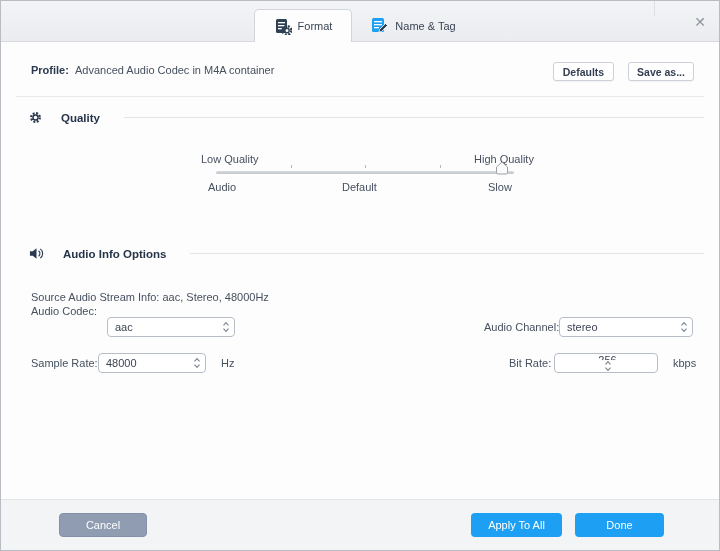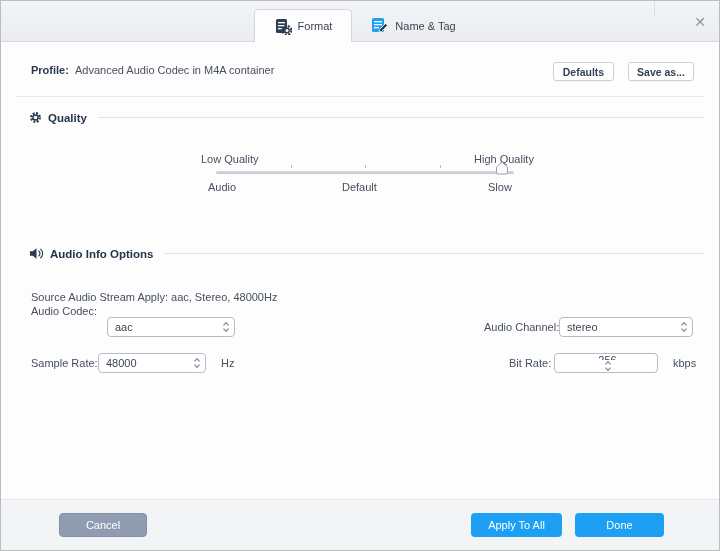--- a/index.html
+++ b/index.html
@@ -32,21 +32,21 @@
   .row-label{font-size:11px;color:#46505f;position:absolute;}
   .bold{font-weight:bold;color:#2c3a50;}
   .small-btn{
     position:absolute;height:19px;background:#fff;border:1px solid #ccd1d9;
     border-radius:3px;font-size:10.5px;font-weight:bold;color:#333f52;
     display:flex;align-items:center;justify-content:center;
     box-shadow:0 1px 1px rgba(0,0,0,0.04);cursor:default;
   }
   .divider{position:absolute;left:15px;right:15px;height:1px;background:#e7e9ec;}
   .section-header{
-    position:absolute;left:28px;right:15px;display:flex;align-items:center;gap:6px;
+    position:absolute;left:28px;right:15px;display:flex;align-items:center;gap:19px;
     font-size:11.5px;font-weight:bold;color:#26344a;
   }
   .section-header .rule{flex:1;height:1px;background:#e2e4e8;margin-left:5px;}
   
   .slider-track{
     position:absolute;left:215px;top:170px;width:298px;height:3px;
     background:linear-gradient(#d8dbde,#c3c7cc);border-radius:2px;
   }
   .tick{position:absolute;top:-6px;width:1px;height:3px;background:#b3b8be;}
   .slider-handle{position:absolute;top:-10px;transform:translateX(-50%);}
@@ -151,21 +151,21 @@
       <svg width="15" height="13" viewBox="0 0 16 13">
         <path d="M1 4.2 L4 4.2 L8 0.8 L8 12.2 L4 8.8 L1 8.8 Z" fill="#2b3a50"></path>
         <path d="M10.2 3.6 A3.6 3.6 0 0 1 10.2 9.4" fill="none" stroke="#2b3a50" stroke-width="1.2"></path>
         <path d="M12 1.6 A6 6 0 0 1 12 11.4" fill="none" stroke="#2b3a50" stroke-width="1.2"></path>
       </svg>
     </span>
     <span>Audio Info Options</span>
     <span class="rule"></span>
   </div>
 
-  <span class="row-label" style="left:30px;top:290px;">Source Audio Stream Apply: aac, Stereo, 48000Hz</span>
+  <span class="row-label" style="left:30px;top:290px;">Source Audio Stream Info: aac, Stereo, 48000Hz</span>
 
   <span class="row-label" style="left:30px;top:304px;">Audio Codec:</span>
   <div class="dropdown" style="left:106px;top:316px;width:128px;">
     <span class="val">aac</span>
     <span class="stepper">
       <svg width="8" height="12" viewBox="0 0 8 12">
         <path d="M1.5 4.3 L4 1.6 L6.5 4.3" fill="none" stroke="#7c8894" stroke-width="1.2"></path>
         <path d="M1.5 7.7 L4 10.4 L6.5 7.7" fill="none" stroke="#7c8894" stroke-width="1.2"></path>
       </svg>
     </span>

